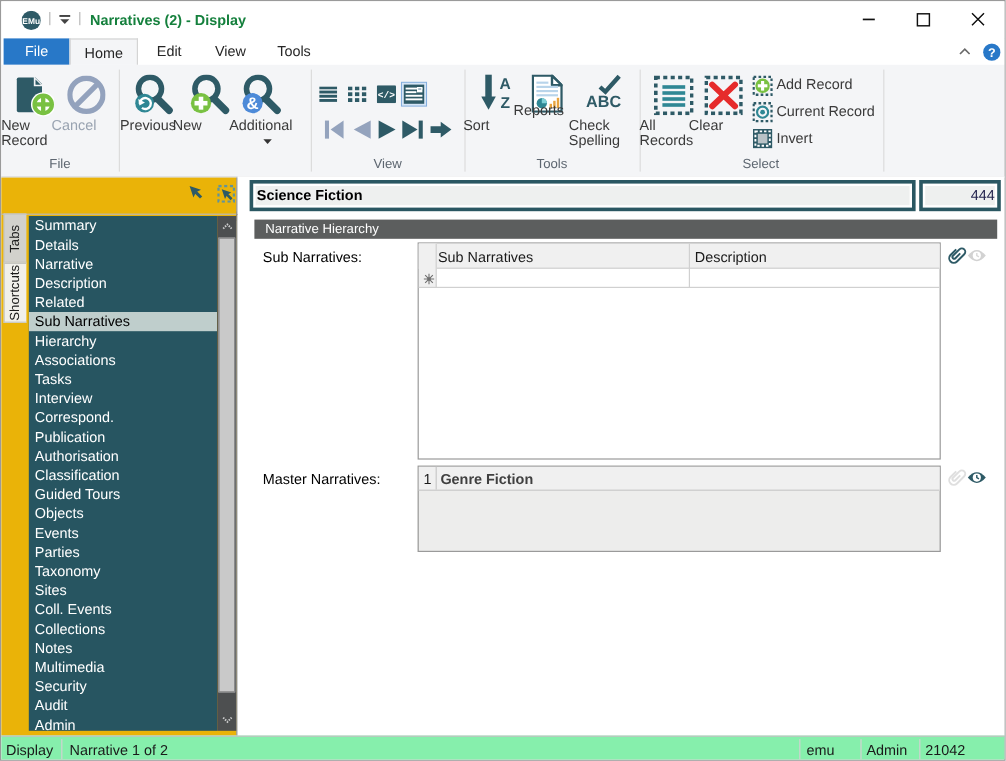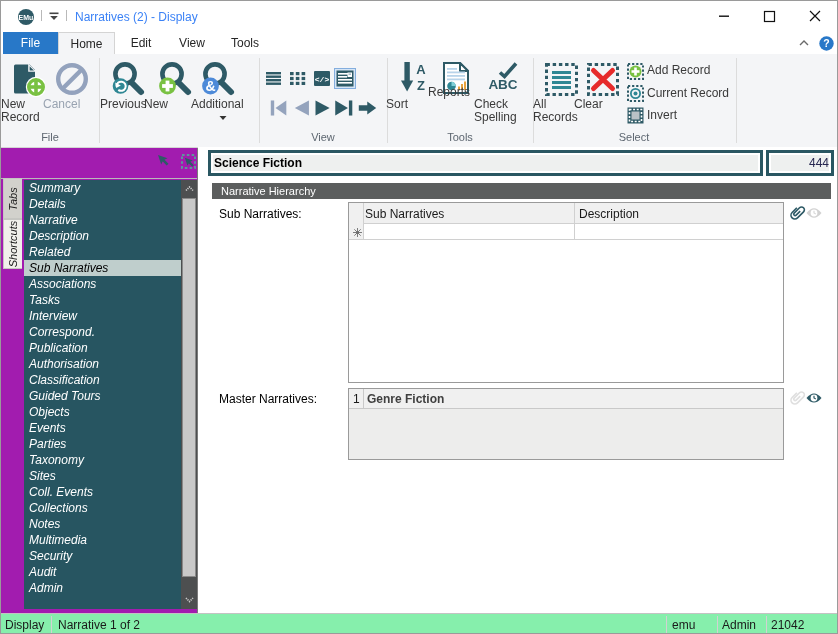--- a/index.html
+++ b/index.html
@@ -2,37 +2,37 @@
 <html><head>
 <meta charset="utf-8">
 <style>
   html,body{margin:0;padding:0;}
   body{font-family:"Liberation Sans",sans-serif;}
   #win{position:relative;width:838px;height:634px;background:#fff;overflow:hidden;
        box-sizing:border-box;border:1px solid #9a9a9a;}
   .abs{position:absolute;}
   
   #titlebar{left:0;top:0;width:838px;height:31px;background:#fff;}
-  #apptitle{left:74px;top:9px;font-size:12px;color:#3b82f6;}
+  #apptitle{left:74px;top:9px;font-size:12px;color:#15803d;font-weight:bold;}
   .tsep{width:1px;height:11px;background:#b9b9b9;top:9px;}
   
   #tabrow{left:0;top:31px;width:838px;height:22px;background:#fff;}
   .tab{position:absolute;top:0;height:22px;line-height:22px;text-align:center;
        font-size:12px;color:#262626;}
   #tab-file{left:2px;width:55px;background:#2878c8;color:#fff;}
   #tab-home{left:57px;width:57px;background:#f4f5f7;border:1px solid #d4d4d4;border-bottom:none;
             box-sizing:border-box;}
   
   #ribbon{left:0;top:53px;width:838px;height:93px;background:#f4f5f7;border-bottom:1px solid #d4d4d4;box-sizing:content-box;}
   .rsep{position:absolute;top:4px;height:85px;width:1px;background:#dcdcdc;}
   .glabel{position:absolute;top:76px;height:14px;line-height:14px;font-size:11px;color:#5d6670;text-align:center;}
   .rlabel{position:absolute;font-size:12px;color:#3a3a3a;text-align:left;line-height:12.5px;}
   .rlabel.dim{color:#99a3b1;}
   
-  #lpanel{left:0;top:147px;width:196px;height:465px;background:#a21caf;font-style:italic;}
+  #lpanel{left:0;top:147px;width:196px;height:465px;background:#eab308;}
   #lpanel-toolbar{left:0;top:0;width:196px;height:30px;border-bottom:1px solid #b9b9b9;}
   #sidelist{left:23px;top:32px;width:157px;height:429px;background:#275561;overflow:hidden;}
   #sidelist div{height:16px;line-height:16px;font-size:12px;color:#fff;padding-left:5px;white-space:nowrap;}
   #sidelist div.sel{background:#bfcecc;color:#000;}
   #vtabs{left:2px;top:30px;}
   .vtab{position:absolute;left:0;width:19px;box-sizing:border-box;
         border:1px solid #c6c6c2;border-right:none;}
   .vtab span{position:absolute;left:50%;top:50%;transform:translate(-50%,-50%) rotate(-90deg);
         font-size:11px;color:#1a1a1a;white-space:nowrap;}
   #sbar{left:180px;top:32px;width:16px;height:429px;background:#4d4f50;}
@@ -300,20 +300,21 @@
         <span>Shortcuts</span>
       </div>
     </div>
     <div class="abs" id="sidelist">
       <div>Summary</div>
         <div>Details</div>
         <div>Narrative</div>
         <div>Description</div>
       <div>Related</div>
         <div class="sel">Sub Narratives</div>
+        <div>Hierarchy</div>
       <div>Associations</div>
         <div>Tasks</div>
         <div>Interview</div>
         <div>Correspond.</div>
       <div>Publication</div>
         <div>Authorisation</div>
         <div>Classification</div>
       <div>Guided Tours</div>
         <div>Objects</div>
         <div>Events</div>

